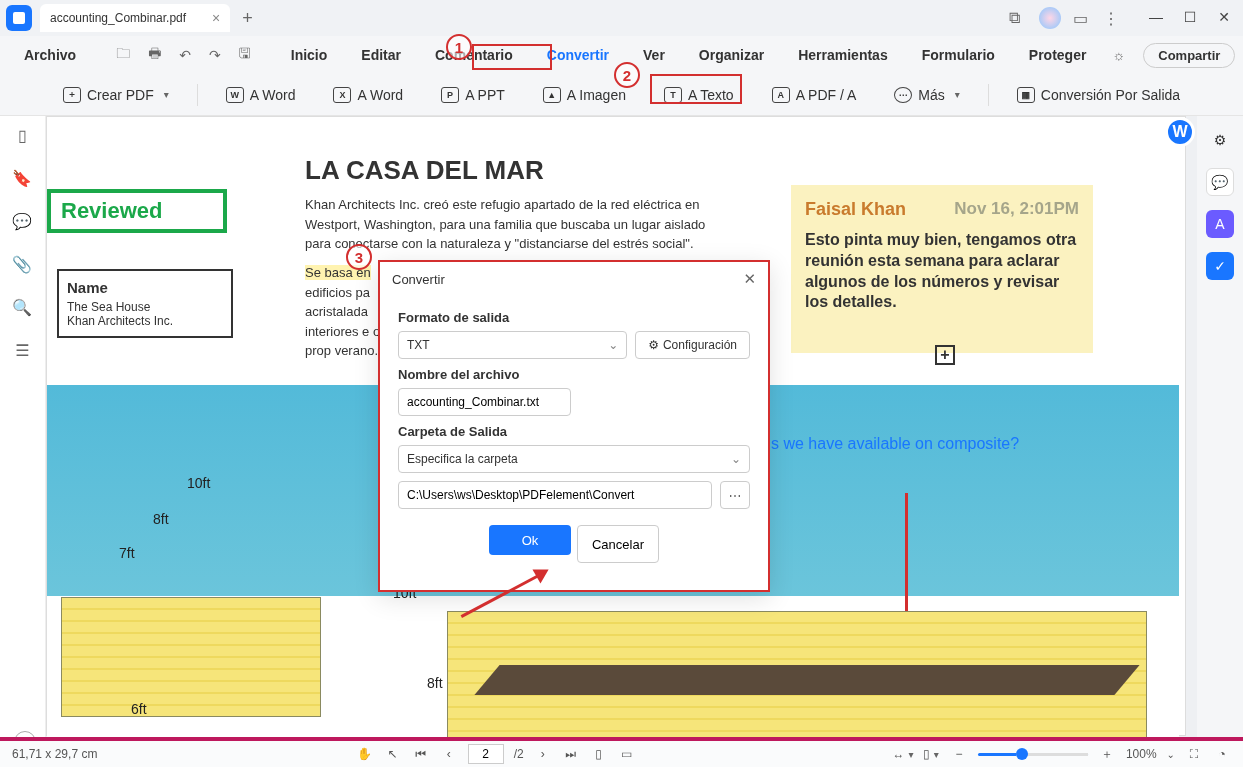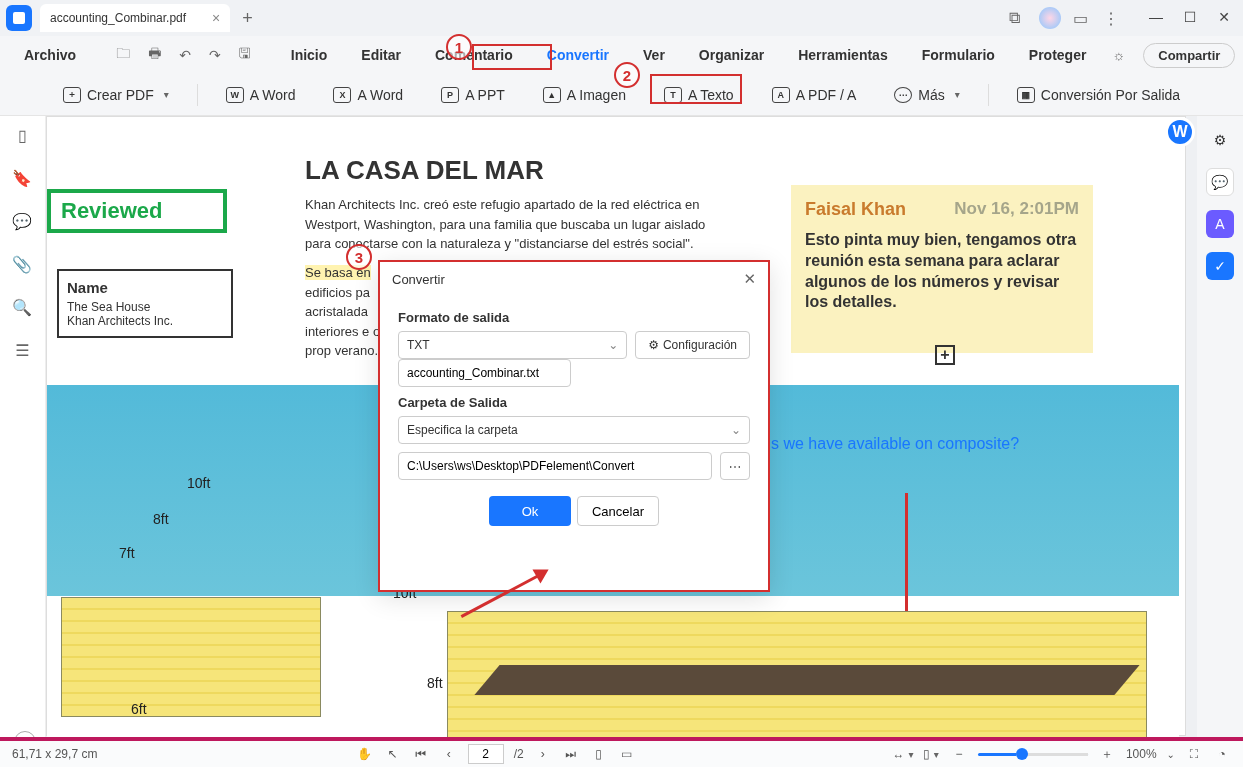--- a/index.html
+++ b/index.html
@@ -75,21 +75,21 @@
 .modal-head .mclose { margin-left: auto; font-size: 15px; color: #666; }
 .modal-body { padding: 6px 18px; font-size: 13px; }
 .mlabel { font-weight: 600; margin: 8px 0 6px; font-size: 13px; }
 .mrow { display: flex; gap: 8px; }
 .msel, .minput { flex: 1; height: 28px; border: 1px solid #ccc; border-radius: 4px; padding: 0 8px; font-size: 12px; display: flex; align-items: center; background: #fff; }
 .msel::after { content: "⌄"; margin-left: auto; color: #888; }
 .mcfg { height: 28px; padding: 0 12px; border: 1px solid #ccc; border-radius: 4px; display: flex; align-items: center; gap: 4px; font-size: 12px; }
 .mbrowse { width: 30px; height: 28px; border: 1px solid #ccc; border-radius: 4px; display: flex; align-items: center; justify-content: center; }
 .modal-foot { display: flex; justify-content: center; gap: 6px; margin-top: 16px; }
 .btn-ok { background: #1976ff; color: #fff; width: 82px; height: 30px; border-radius: 4px; border: none; font-size: 13px; }
-.btn-cancel { background: #fff; border: 1px solid #ccc; width: 82px; height: 30px; border-radius: 4px; font-size: 13px; }
+.btn-cancel { background: #fff; border: 1px solid #ccc; width: 82px; height: 38px; border-radius: 4px; font-size: 13px; }
 .ok-arrow { position: absolute; left: 462px; top: 558px; width: 100px; height: 60px; z-index: 160; }
 .ok-arrow::before { content:""; position:absolute; left:0; bottom:0; width:94px; height:3px; background:#d32f2f; transform: rotate(-28deg); transform-origin: left bottom; }
 .ok-arrow::after { content:""; position:absolute; right:5px; top:5px; border:8px solid transparent; border-left:14px solid #d32f2f; transform: rotate(-30deg); }
 
 .ico-rect { width:18px; height:16px; border:1.8px solid #444; border-radius:3px; display:inline-flex; align-items:center; justify-content:center; font-size:9px; font-weight:700; }
 </style>
 </head>
 <body>
 
 <div class="titlebar">
@@ -251,20 +251,21 @@
     <div class="mlabel">Formato de salida</div>
     <div class="mrow">
       <div class="msel">
           <span>TXT</span>
         </div>
       <div class="mcfg">
           <span>⚙</span>
           <span>Configuración</span>
         </div>
     </div>
+    <div class="mlabel">Nombre del archivo</div>
     <input class="minput" value="accounting_Combinar.txt" style="">
     <div class="mlabel">Carpeta de Salida</div>
     <div class="msel">
         <span>Especifica la carpeta</span>
       </div>
     <div class="mrow" style="margin-top:8px">
       <input class="minput" value="C:\Users\ws\Desktop\PDFelement\Convert" style="">
       <div class="mbrowse">⋯</div>
     </div>
     <div class="modal-foot">

